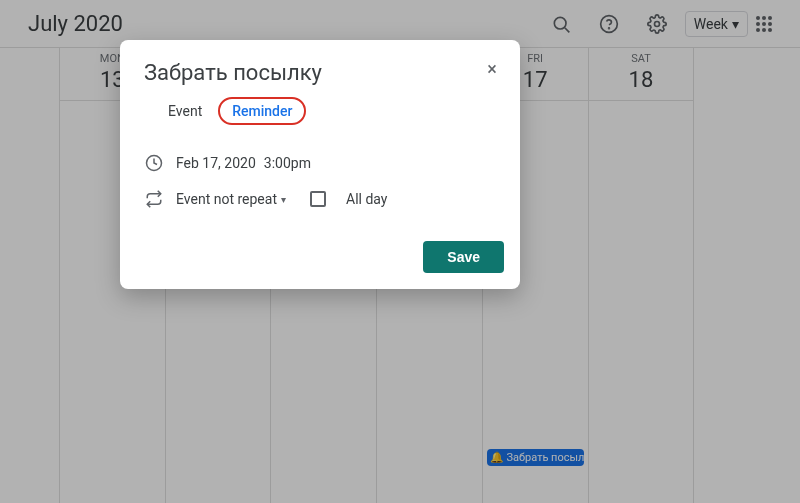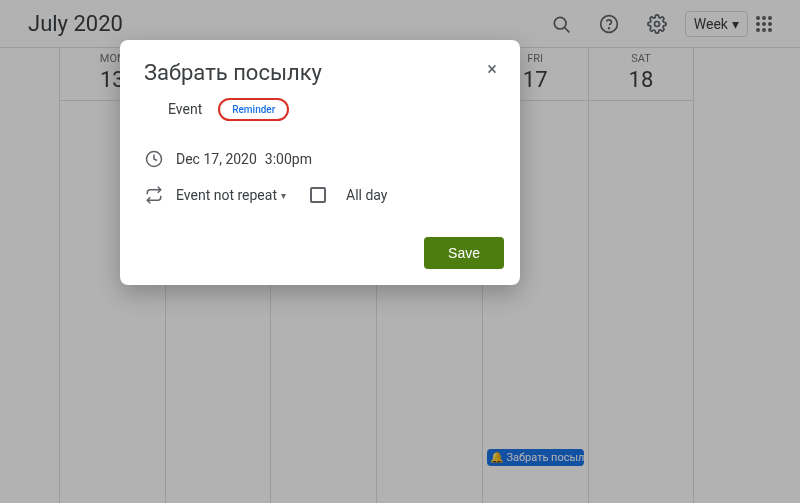--- a/index.html
+++ b/index.html
@@ -172,21 +172,21 @@
       padding: 4px 24px 12px 40px;
       gap: 8px;
     }
     .tab-event {
       font-size: 14px;
       color: #3c4043;
       padding: 4px 8px;
       cursor: pointer;
     }
     .tab-reminder {
-      font-size: 10px;
+      font-size: 14px;
       color: #1a73e8;
       padding: 4px 12px;
       cursor: pointer;
       border: 2px solid #d93025;
       border-radius: 16px;
       font-weight: 500;
       position: relative;
     }
 
     .dialog-body {
@@ -245,27 +245,27 @@
       justify-content: center;
       cursor: pointer;
     }
 
     .dialog-footer {
       display: flex;
       justify-content: flex-end;
       padding: 8px 16px 16px 16px;
     }
     .save-btn {
-      background: #4d7c0f;
+      background: #0f766e;
       color: #fff;
       border: none;
       border-radius: 4px;
       padding: 8px 24px;
       font-size: 14px;
-      font-weight: 400;
+      font-weight: 700;
       cursor: pointer;
     }
   </style>
 </head>
 <body>
 
 <div class="header">
   <span class="header-title">July 2020</span>
   <div class="header-icons">
     <div class="header-icon" title="Search">
@@ -384,21 +384,21 @@
   <div class="dialog-body">
 
     <div class="dialog-row">
       <div class="row-icon">
         <svg width="18" height="18" viewBox="0 0 24 24" fill="none" stroke="#5f6368" stroke-width="2">
           <circle cx="12" cy="12" r="10"></circle>
           <polyline points="12 6 12 12 16 14"></polyline>
         </svg>
       </div>
       <div class="row-content">
-        <span class="date-text">Dec 17, 2020</span>
+        <span class="date-text">Feb 17, 2020</span>
         <span class="time-text">3:00pm</span>
       </div>
     </div>
 
     <div class="dialog-row">
       <div class="row-icon">
         <svg width="18" height="18" viewBox="0 0 24 24" fill="none" stroke="#5f6368" stroke-width="2">
           <polyline points="17 1 21 5 17 9"></polyline>
           <path d="M3 11V9a4 4 0 0 1 4-4h14"></path>
           <polyline points="7 23 3 19 7 15"></polyline>

